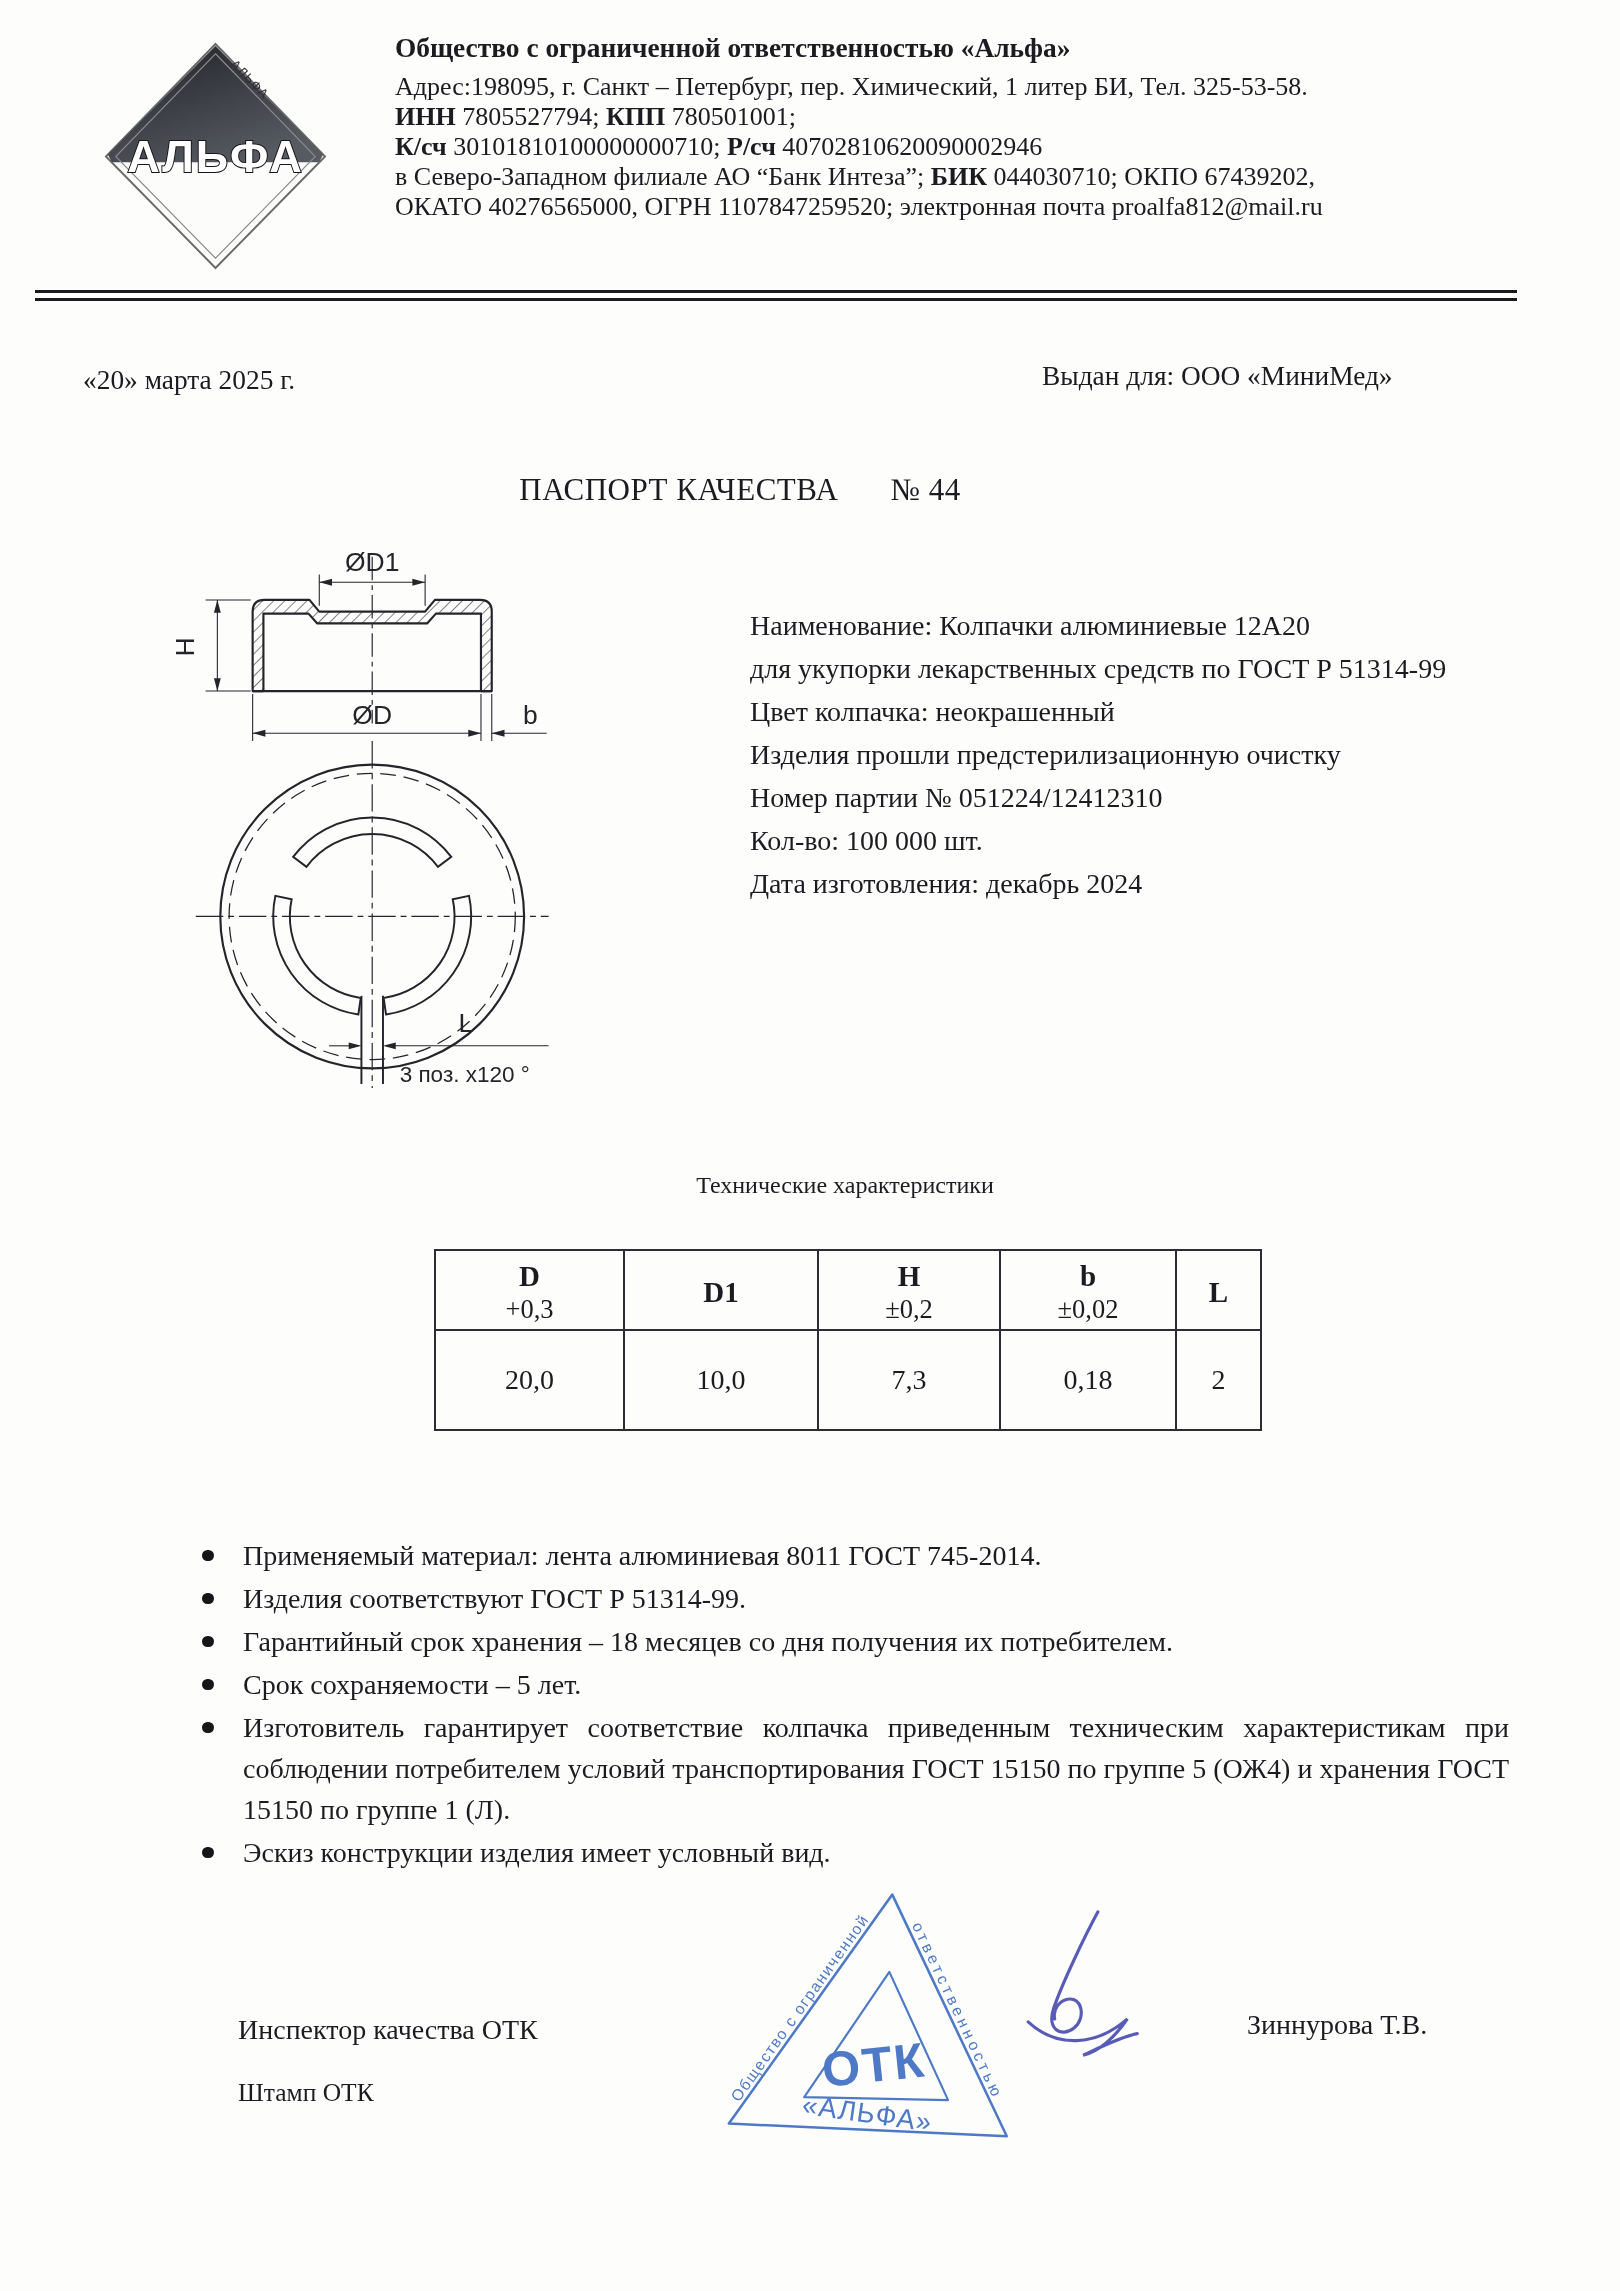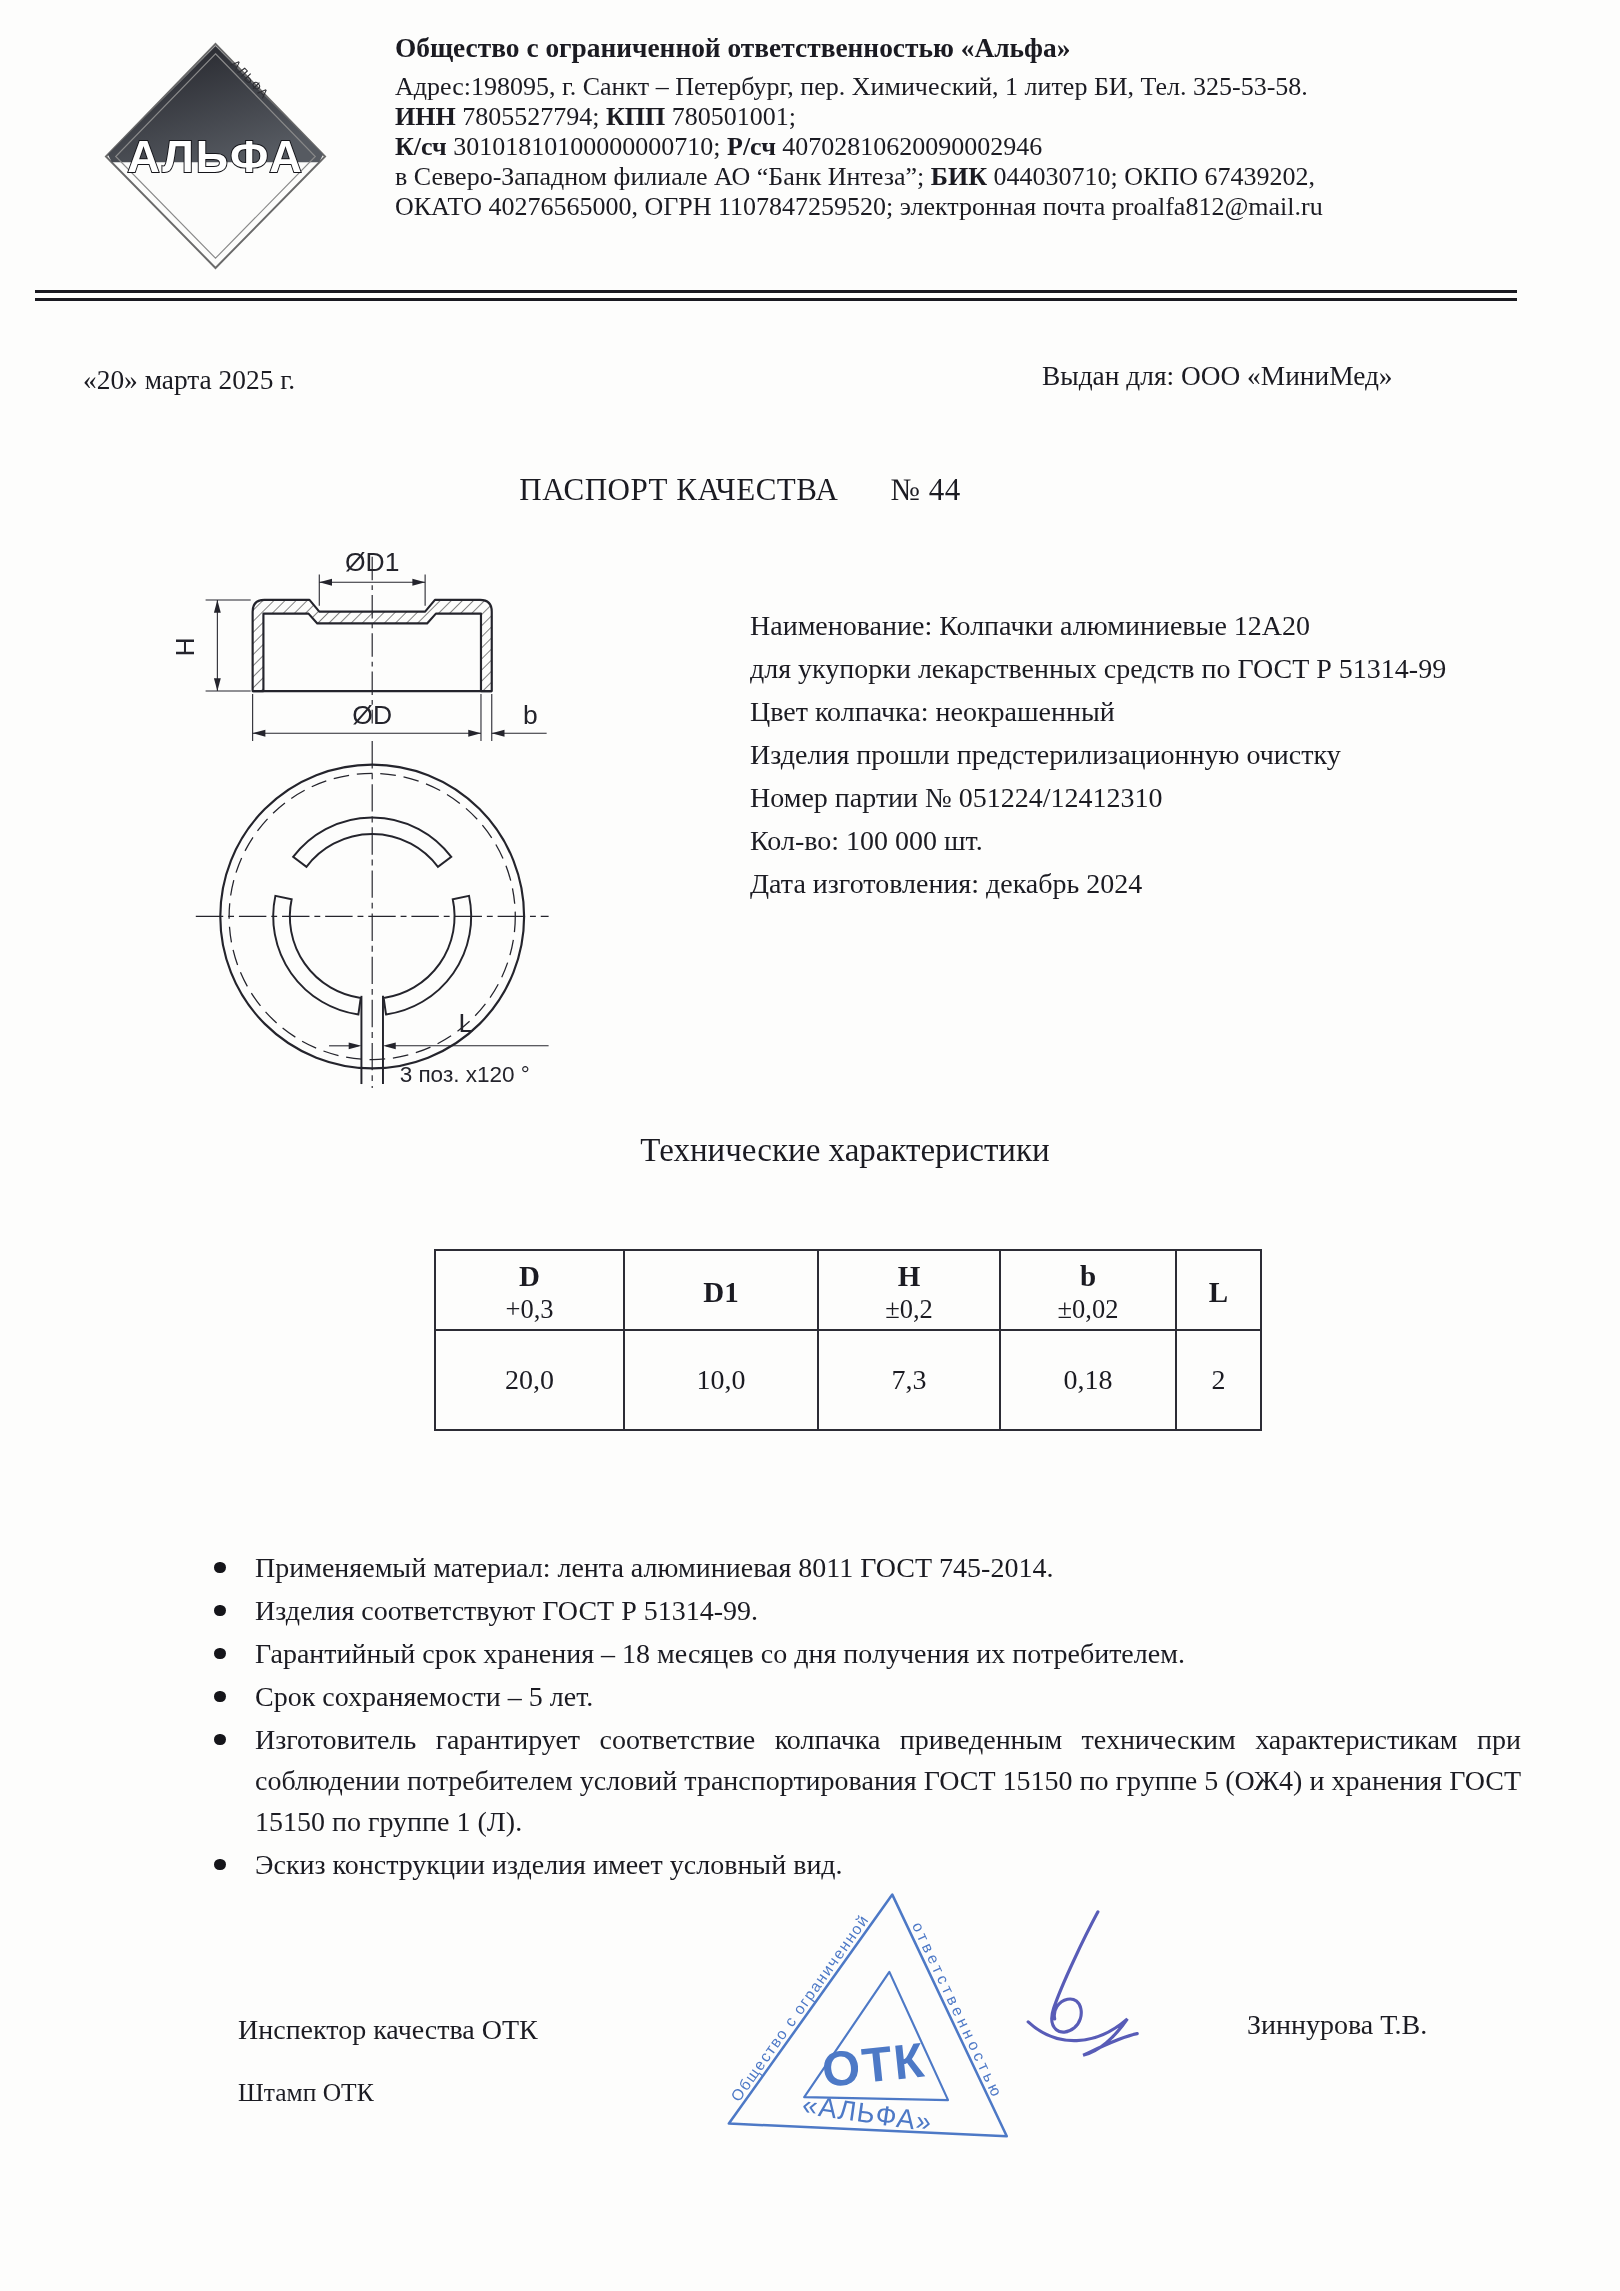--- a/index.html
+++ b/index.html
@@ -22,32 +22,32 @@
              font-size:31px;letter-spacing:0.5px;}
   .doc-title .num{margin-left:52px;}
 
   .drawing{position:absolute;left:137px;top:537px;width:490px;height:559px;}
   svg text{font-family:"Liberation Sans","DejaVu Sans",sans-serif;}
   .dim{font-size:27px;fill:#24242c;}
   .dim-small{font-size:23px;fill:#24242c;}
 
   .desc{position:absolute;left:750px;top:604px;width:794px;font-size:28px;line-height:43px;}
 
-  .specs-h{position:absolute;left:453px;top:1132px;width:784px;text-align:center;font-size:33px;}
+  .specs-h{position:absolute;left:453px;top:1172px;width:784px;text-align:center;font-size:24px;}
   table.specs{position:absolute;left:434px;top:1249px;border-collapse:collapse;
               border:2.9px solid #2c2c35;table-layout:fixed;}
   table.specs td{border:2px solid #2c2c35;text-align:center;vertical-align:middle;padding:0;}
   table.specs tr.hd td{height:78px;}
   table.specs tr.hd .sym{font-weight:bold;font-size:29px;line-height:33px;padding-top:5.9px;}
   table.specs tr.hd .tol{font-size:26.5px;line-height:33px;}
   table.specs tr.unit td{height:40px;font-weight:bold;font-size:26.5px;}
   table.specs tr.vals td{height:98px;font-size:28px;}
 
   ul.bullets{position:absolute;left:243px;top:1535px;width:1266px;
-             list-style:none;margin:12px;padding:0;font-size:28px;}
+             list-style:none;margin:0;padding:0;font-size:28px;}
   ul.bullets li{position:relative;line-height:41px;margin-bottom:2px;}
   ul.bullets li::before{content:"";position:absolute;left:-41px;top:14.7px;width:11.8px;height:11.8px;
              border-radius:50%;background:#15151a;}
   ul.bullets li.justify{text-align:justify;}
 
   .inspector{position:absolute;left:238px;top:2014px;font-size:28px;}
   .stamp-note{position:absolute;left:238px;top:2078px;font-size:25.5px;}
   .signer{position:absolute;left:1247px;top:2009px;font-size:28px;}
   .stamp{position:absolute;left:702px;top:1876px;width:316px;height:274px;opacity:.92;}
   .sig{position:absolute;left:982px;top:1900px;width:167px;height:172px;}

